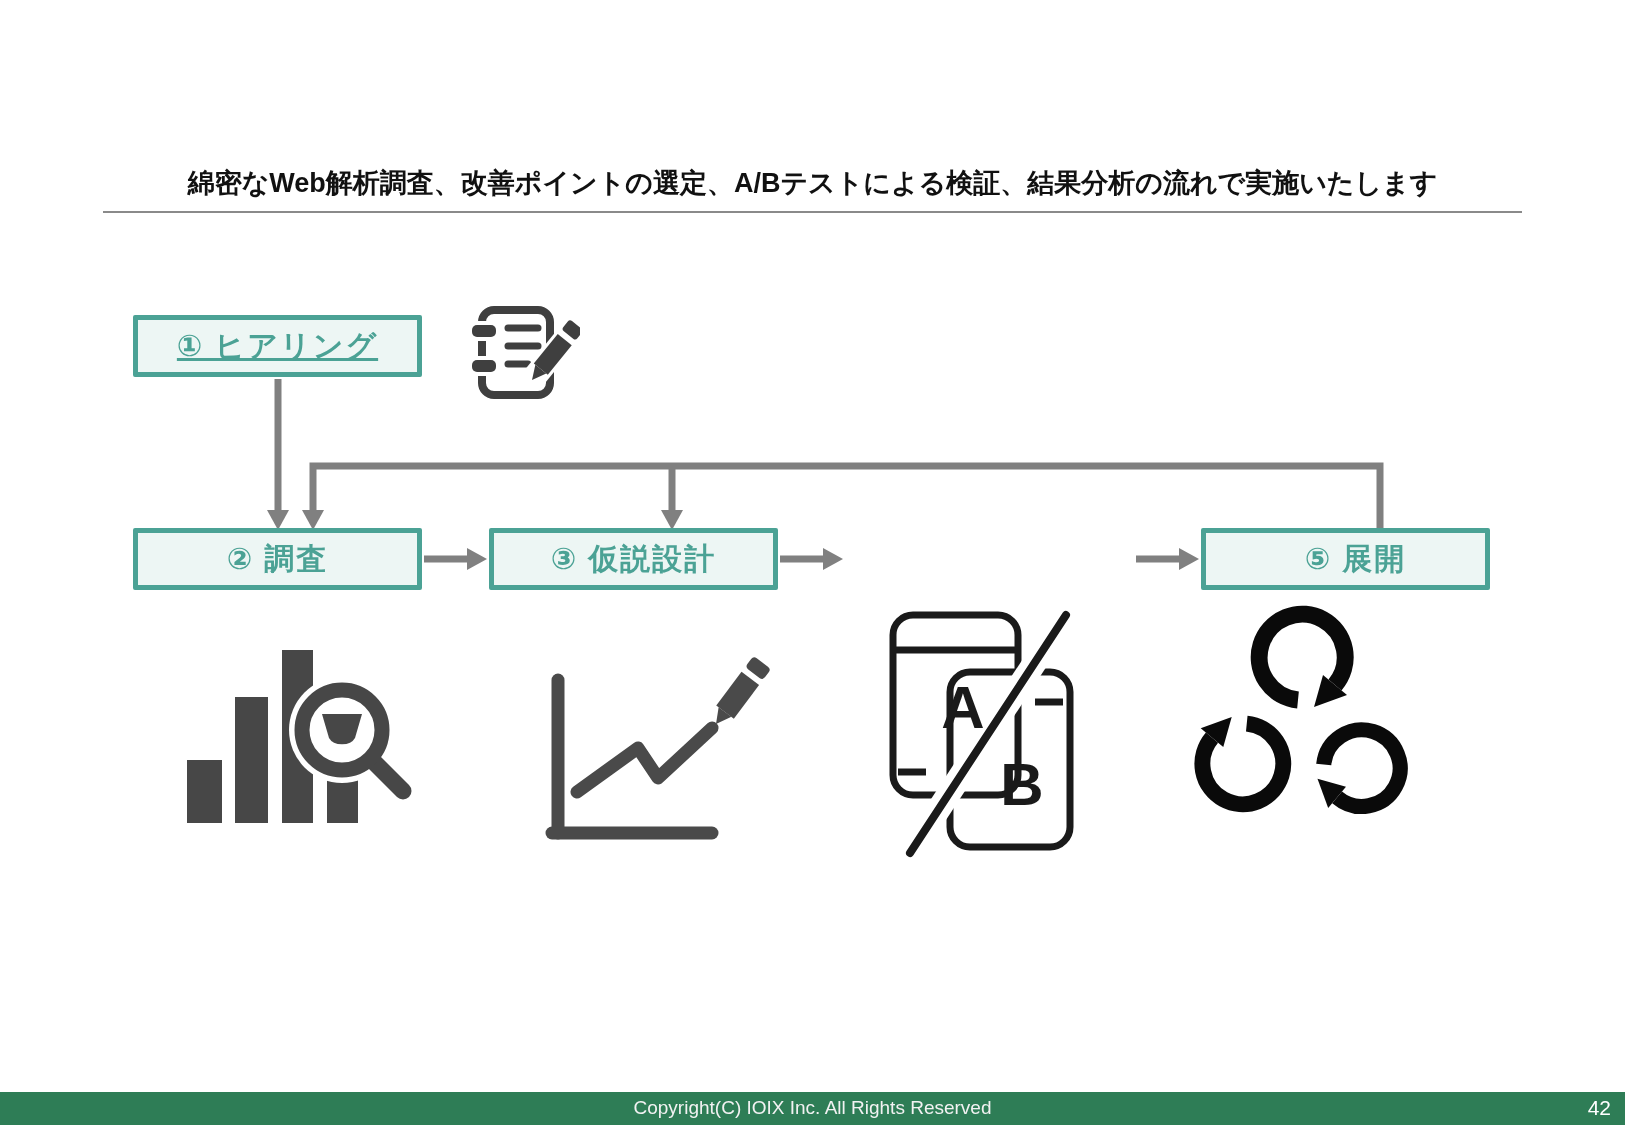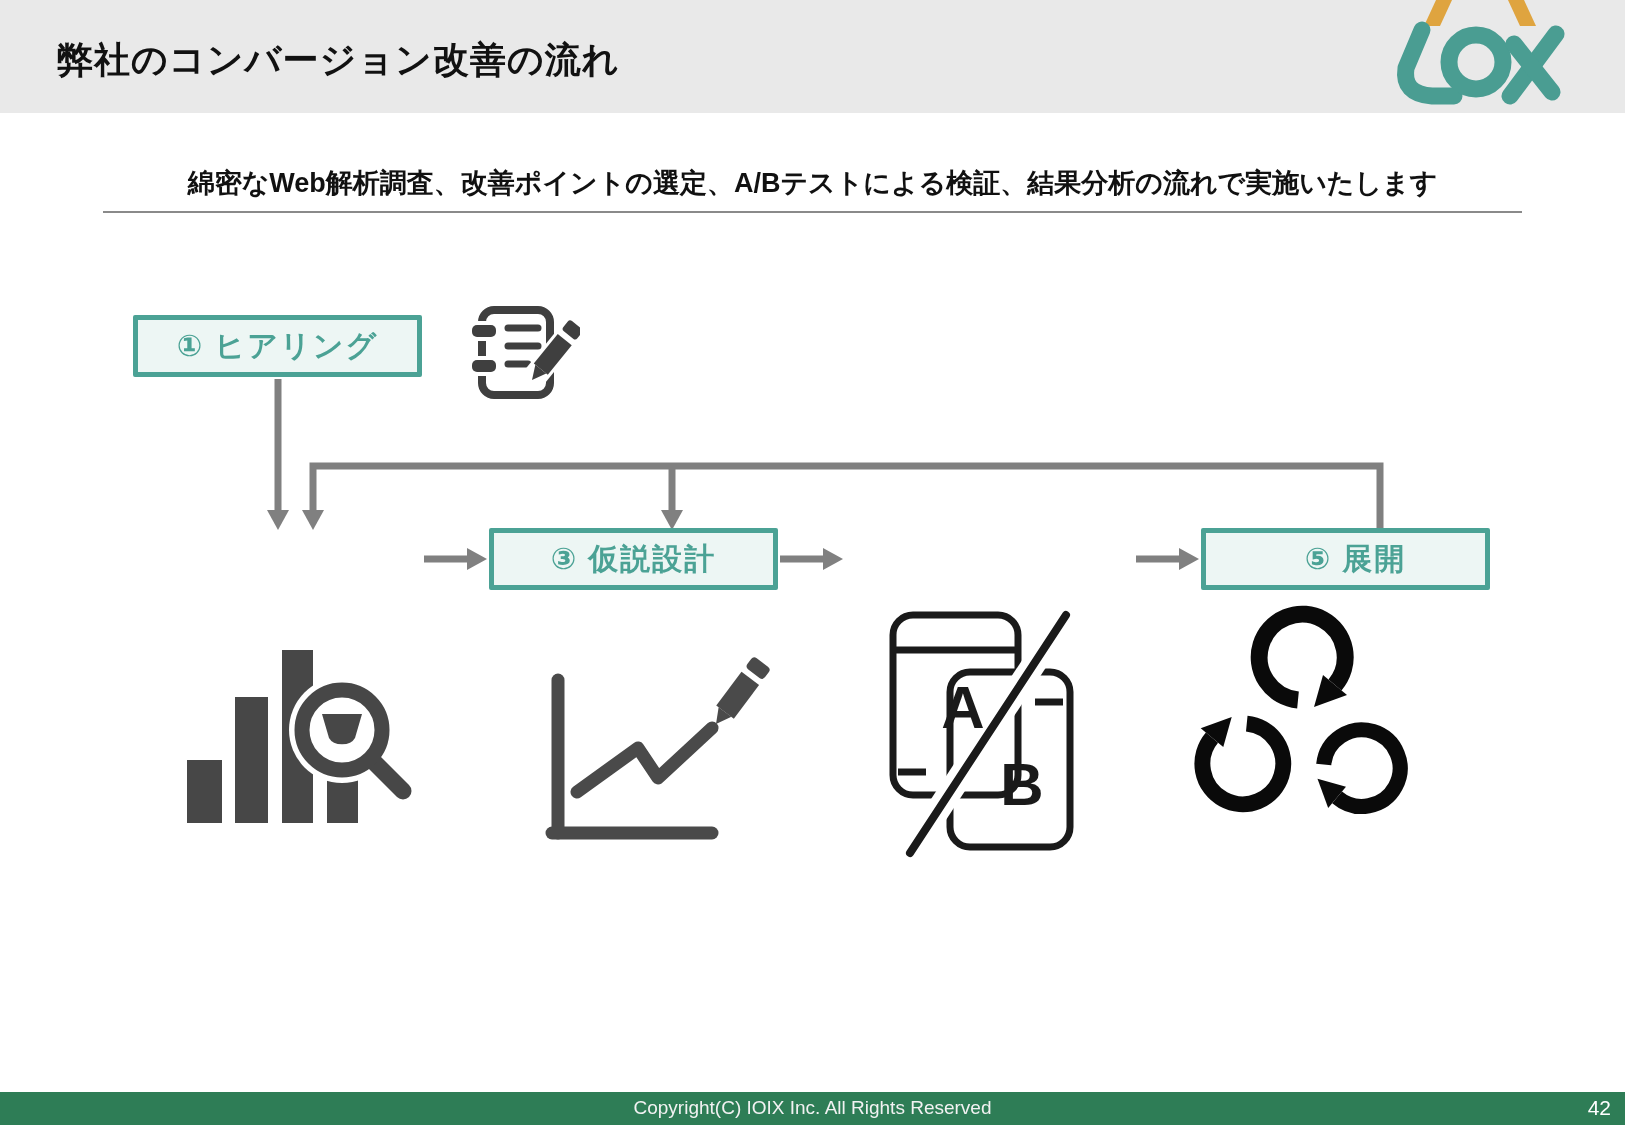--- a/index.html
+++ b/index.html
@@ -13,50 +13,39 @@
 
   
   .subtitle{position:absolute;left:0;top:165px;width:1625px;text-align:center;font-size:27px;font-weight:bold;color:#111111;}
   .subtitle-divider{position:absolute;left:103px;top:211px;width:1419px;height:0;border-top:2px solid #8a8a8a;}
 
   
   .step-box{position:absolute;width:289px;height:62px;box-sizing:border-box;
     border:5px solid #4BA295;background:#EDF6F4;border-radius:2px;
     display:flex;align-items:center;justify-content:center;
     font-size:30px;font-weight:bold;color:#4BA295;letter-spacing:2px;}
-  #box1{left:133px;top:315px;}
+  #box1{left:133px;top:315px;text-decoration:underline;}
   #box2{left:133px;top:528px;}
   #box3{left:489px;top:528px;}
   #box4{left:845px;top:528px;}
   #box5{left:1201px;top:528px;padding-left:20px;}
 
   .conn{position:absolute;left:0;top:0;}
   .icon{position:absolute;}
 
   
   .footer{position:absolute;left:0;top:1092px;width:1625px;height:33px;background:#2E7D56;}
   .copyright{position:absolute;left:0;top:5px;width:1625px;text-align:center;font-size:19px;color:#f2f2f2;}
   .pagenum{position:absolute;right:14px;top:4px;font-size:21px;color:#ffffff;}
 </style>
 </head>
 <body>
 
 <div id="slide">
 
-  <div class="header">
-    <div class="page-title">弊社のコンバージョン改善の流れ</div>
-    <svg class="logo" viewBox="0 0 180 118">
-      <polygon points="48,0 64,0 52,26 36,26" fill="#DFA43F"></polygon>
-      <polygon points="120,0 136,0 148,26 132,26" fill="#DFA43F"></polygon>
-      <path d="M34,30 L18,68 Q14,94 44,96 L66,96" fill="none" stroke="#4A9D92" stroke-width="17" stroke-linecap="round" stroke-linejoin="round"></path>
-      <circle cx="88" cy="62" r="27" fill="none" stroke="#4A9D92" stroke-width="17"></circle>
-      <path d="M122,96 L168,34" fill="none" stroke="#4A9D92" stroke-width="17" stroke-linecap="round"></path>
-      <path d="M126,44 L164,92" fill="none" stroke="#4A9D92" stroke-width="17" stroke-linecap="round"></path>
-    </svg>
-  </div>
 
   <div class="subtitle">綿密なWeb解析調査、改善ポイントの選定、A/Bテストによる検証、結果分析の流れで実施いたします</div>
   <div class="subtitle-divider"></div>
 
   <svg class="conn" width="1625" height="1125" viewBox="0 0 1625 1125">
     <g stroke="#808080" stroke-width="7" fill="none">
       <path d="M278,379 V512"></path>
       <path d="M1380,530 V466 L313,466 V512"></path>
       <path d="M672,466 V512"></path>
       <path d="M424,559 H467"></path>
@@ -67,20 +56,21 @@
       <polygon points="267,510 289,510 278,530"></polygon>
       <polygon points="302,510 324,510 313,530"></polygon>
       <polygon points="661,510 683,510 672,530"></polygon>
       <polygon points="467,548 467,570 487,559"></polygon>
       <polygon points="823,548 823,570 843,559"></polygon>
       <polygon points="1179,548 1179,570 1199,559"></polygon>
     </g>
   </svg>
 
   <div class="step-box" id="box1">① ヒアリング</div>
+  <div class="step-box" id="box2">② 調査</div>
   <div class="step-box" id="box3">③ 仮説設計</div>
   <div class="step-box" id="box5">⑤ 展開</div>
 
   <svg class="icon" style="left:470px;top:300px" width="110" height="100" viewBox="0 0 110 100">
     <rect x="12" y="10" width="68" height="85" rx="12" fill="none" stroke="#3F3F3F" stroke-width="8"></rect>
     <rect x="0" y="21" width="30" height="20" fill="#ffffff"></rect>
     <rect x="2" y="25" width="24" height="12" rx="5" fill="#3F3F3F"></rect>
     <rect x="0" y="56" width="30" height="20" fill="#ffffff"></rect>
     <rect x="2" y="60" width="24" height="12" rx="5" fill="#3F3F3F"></rect>
     <g stroke="#3F3F3F" stroke-width="7" stroke-linecap="round">

